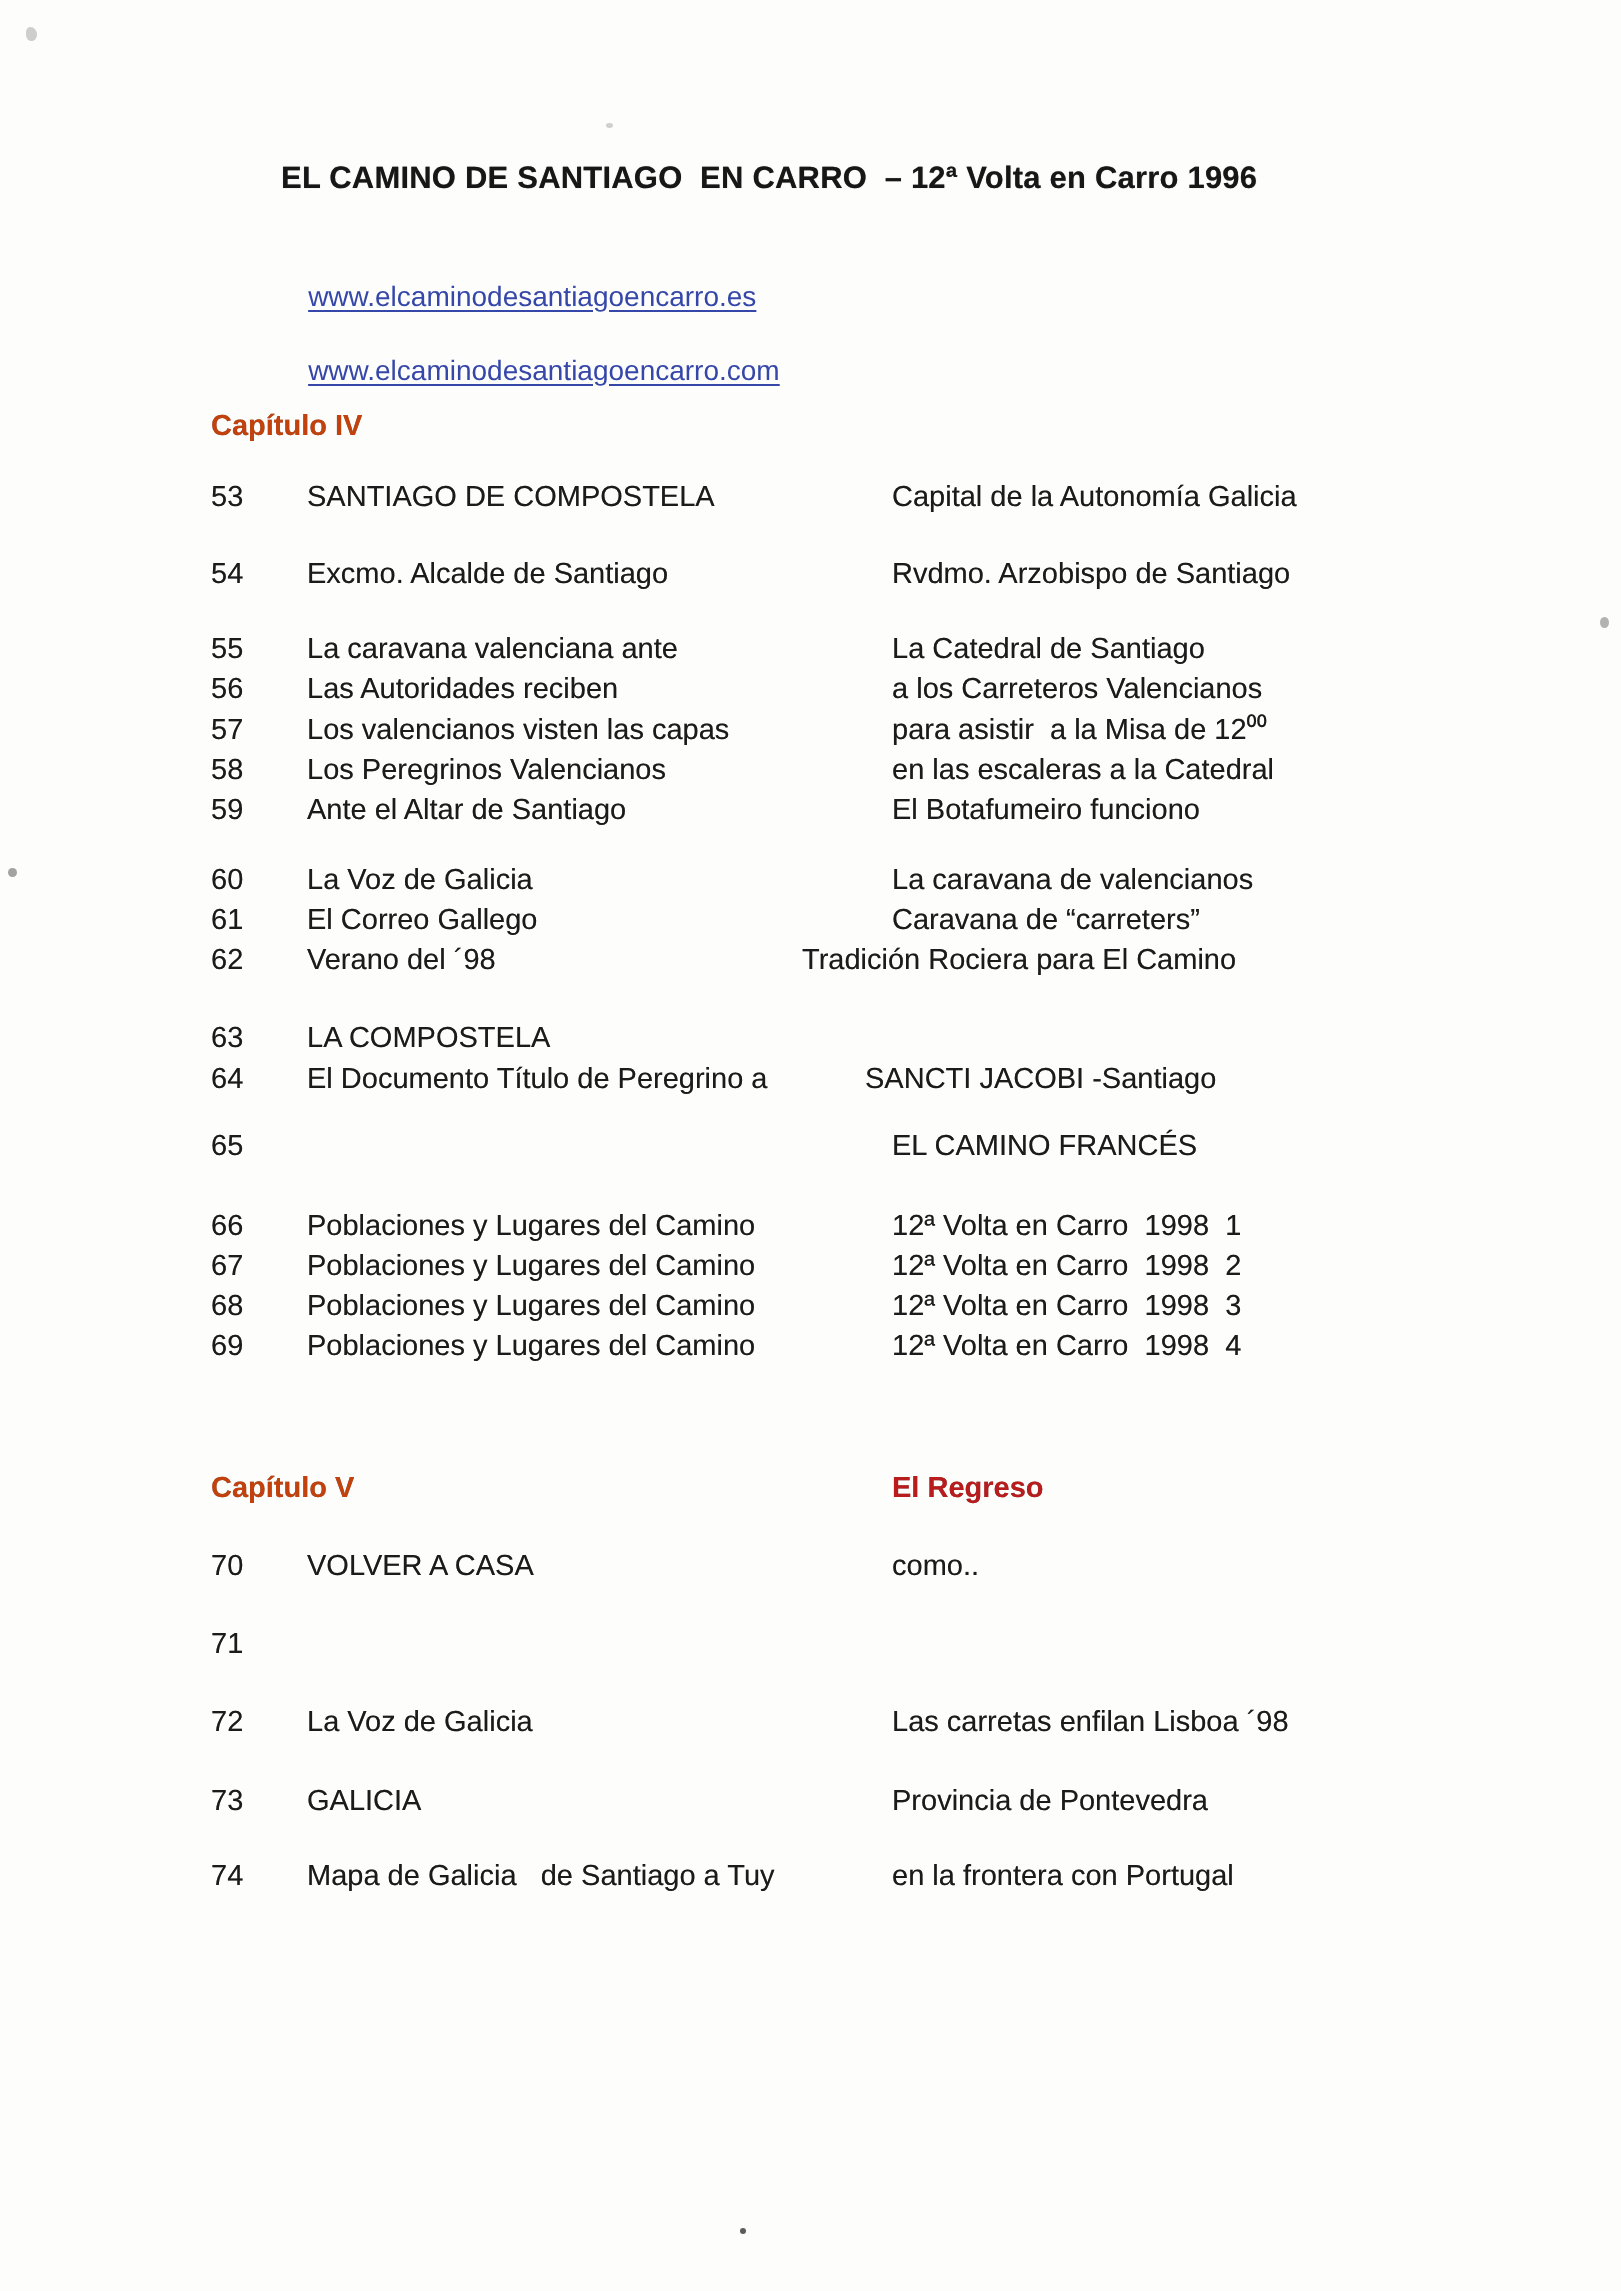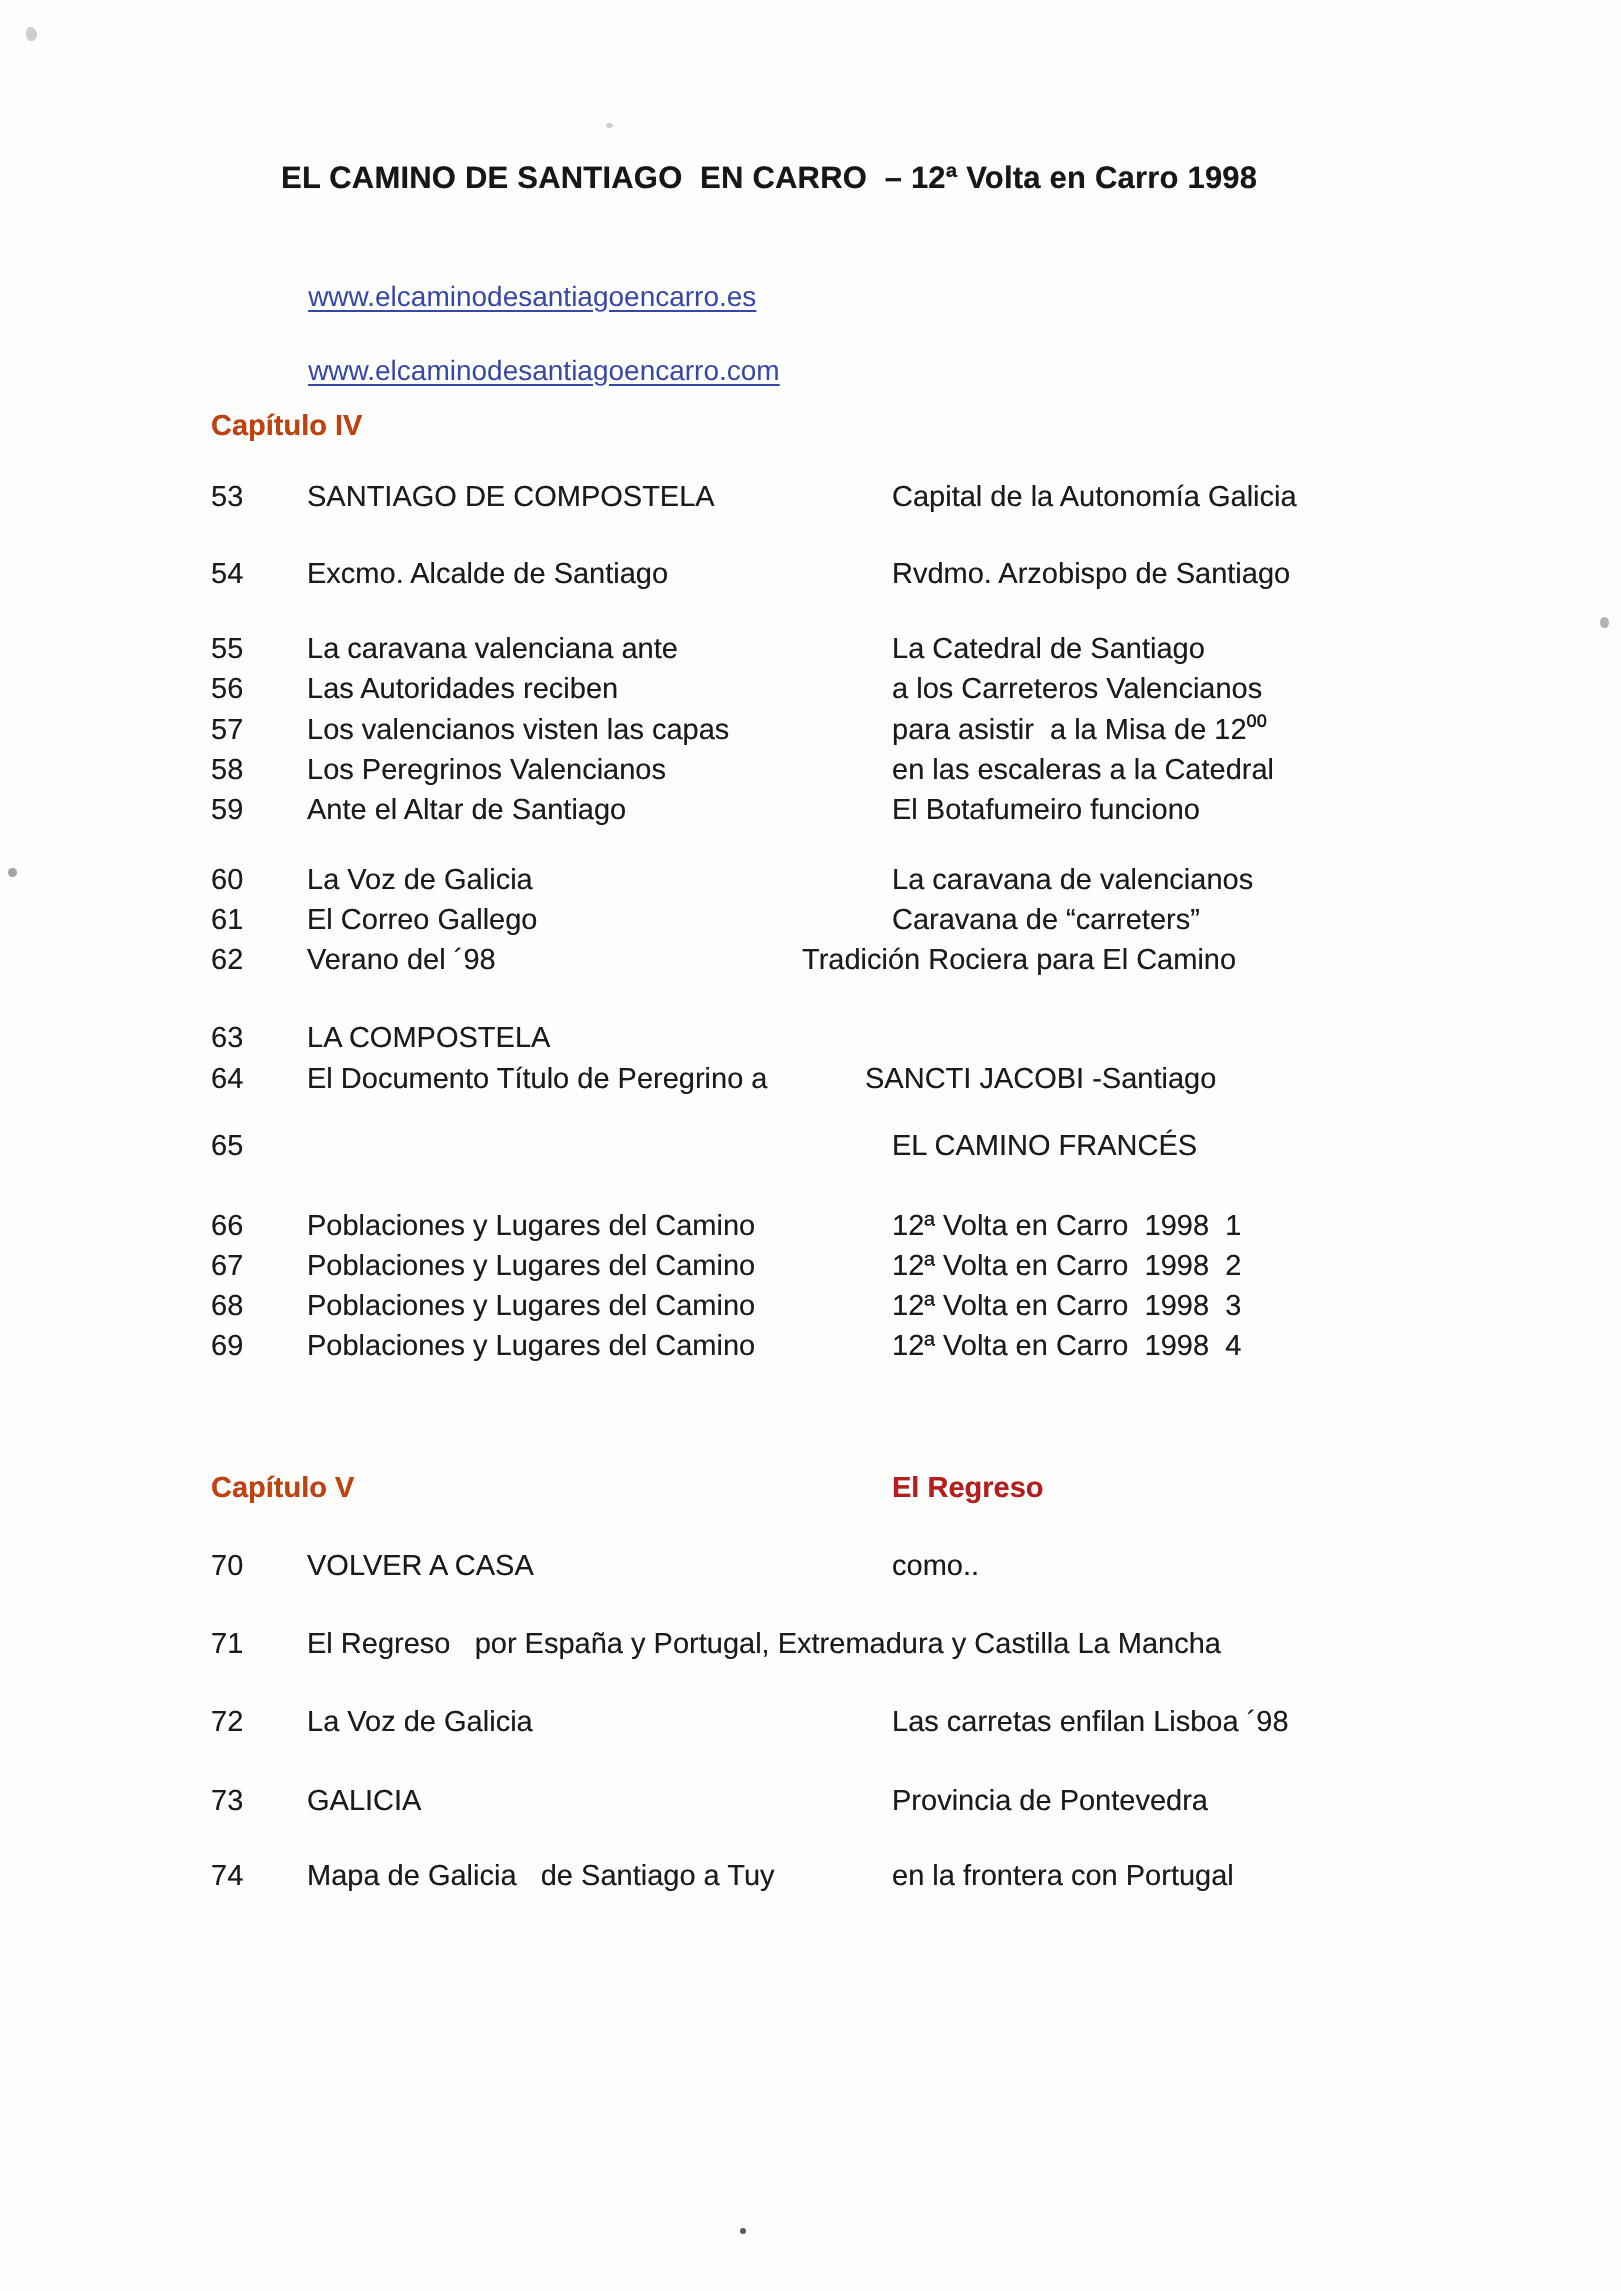--- a/index.html
+++ b/index.html
@@ -98,21 +98,21 @@
 <body>
 
 <div class="page">
 
   <div class="speck speck-a"></div>
   <div class="speck speck-b"></div>
   <div class="speck speck-c"></div>
   <div class="speck speck-d"></div>
   <div class="speck speck-e"></div>
 
-  <div class="doc-title">EL CAMINO DE SANTIAGO  EN CARRO  – 12ª Volta en Carro 1998</div>
+  <div class="doc-title">EL CAMINO DE SANTIAGO  EN CARRO  – 12ª Volta en Carro 1996</div>
 
   <div class="links">
     <a href="#">www.elcaminodesantiagoencarro.es</a><br>
     <a href="#">www.elcaminodesantiagoencarro.com</a>
   </div>
 
   <div class="chapter-heading" style="top:410px">Capítulo IV</div>
 
   <div class="row" style="top:480px">
     <span class="num">53</span>
@@ -201,21 +201,20 @@
   <div class="chapter-heading" style="top:1472px">Capítulo V</div>
   <div class="chapter-subtitle" style="top:1472px">El Regreso</div>
 
   <div class="row" style="top:1549px">
     <span class="num">70</span>
     <span class="t">VOLVER A CASA</span>
     <span class="d">como..</span>
   </div>
   <div class="row" style="top:1627px">
     <span class="num">71</span>
-    <span class="t">El Regreso   por España y Portugal, Extremadura y Castilla La Mancha</span>
   </div>
   <div class="row" style="top:1705px">
     <span class="num">72</span>
     <span class="t">La Voz de Galicia</span>
     <span class="d">Las carretas enfilan Lisboa ´98</span>
   </div>
   <div class="row" style="top:1784px">
     <span class="num">73</span>
     <span class="t">GALICIA</span>
     <span class="d">Provincia de Pontevedra</span>

